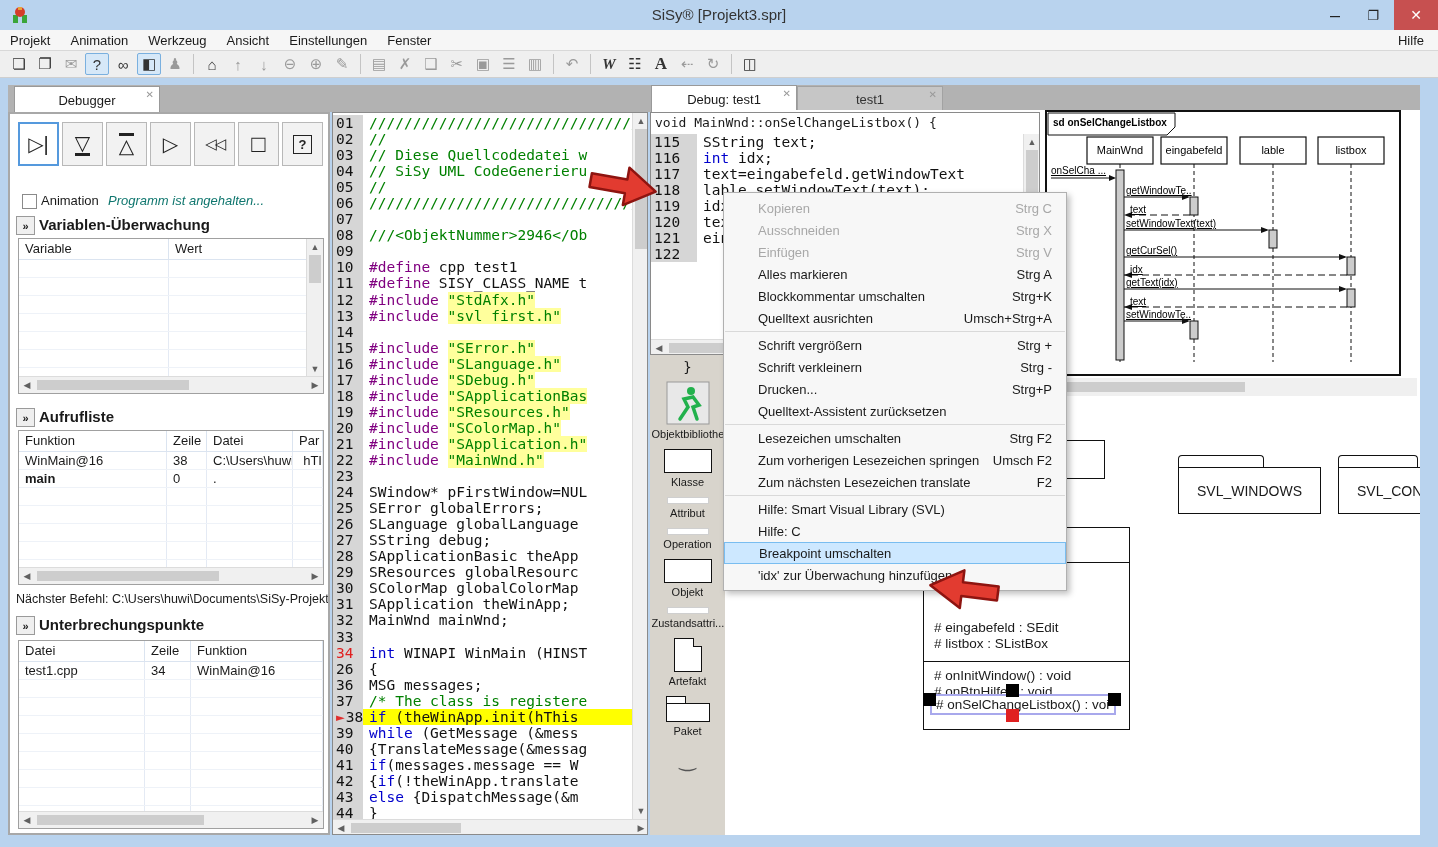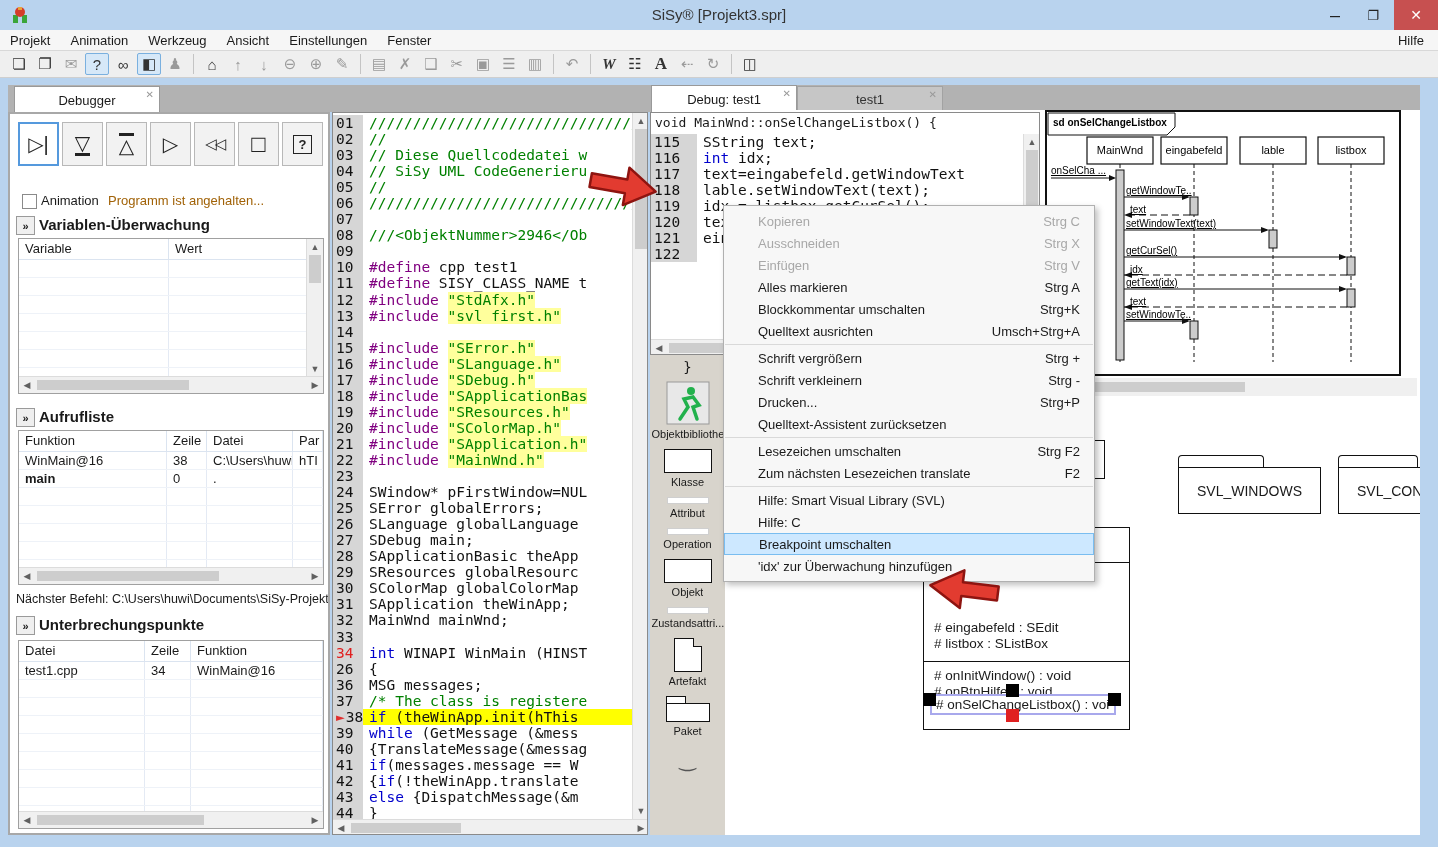--- a/index.html
+++ b/index.html
@@ -40,21 +40,21 @@
             border:2px solid #a8a8a8;box-sizing:border-box;overflow:hidden;}
   .dbtn{position:absolute;width:41px;height:44px;background:#f2f2f2;border:1px solid #b8b8b8;
         box-sizing:border-box;display:flex;align-items:center;justify-content:center;font-size:20px;color:#222;}
   .dbtn.sel{border:2px solid #5599dd;background:#fff;}
   .dbtn .u{border-bottom:3px solid #222;line-height:1;}
   .dbtn .o{border-top:3px solid #222;line-height:1;}
   .dbtn .sm{font-size:15px;letter-spacing:-2px;}
   .dbtn .big{font-size:24px;}
   .dbtn .doc{border:1.5px solid #222;padding:1px 5px;font-size:13px;font-weight:bold;}
   .chk{position:absolute;width:13px;height:13px;border:1px solid #8a8a8a;background:#fff;}
-  .dbg-status{color:#a16207;}
+  .dbg-status{color:#0f766e;font-style:italic;}
   .sechdr{position:absolute;font-weight:bold;font-size:15px;}
   .chevbtn{position:absolute;width:17px;height:17px;border:1px solid #9a9a9a;background:#efefef;
            font-size:11px;font-weight:bold;display:flex;align-items:center;justify-content:center;}
   
   .tbl{position:absolute;background:#fff;border:1px solid #a0a0a0;box-sizing:border-box;overflow:hidden;}
   .trow{display:flex;height:17px;line-height:17px;border-bottom:1px solid #eef2f8;}
   .trow.hdr{height:20px;line-height:20px;border-bottom:1px solid #dbe4f0;}
   .tcell{padding-left:6px;box-sizing:border-box;border-right:1px solid #e4eaf4;white-space:nowrap;overflow:hidden;font-size:13px;}
   .trow.hdr .tcell{border-right:1px solid #dbe4f0;}
   
@@ -103,21 +103,21 @@
            display:flex;align-items:center;justify-content:center;font-size:14px;}
   .clsbox{position:absolute;left:198px;top:417px;width:207px;height:203px;border:1.5px solid #111;background:#fff;box-sizing:border-box;font-size:13.5px;}
   .cls-sep{position:absolute;left:0;width:100%;border-top:1.5px solid #111;}
   .cls-line{position:absolute;left:10px;white-space:nowrap;}
   .selop{position:absolute;left:6px;width:186px;height:21px;border:2px solid #a8a8ec;background:#fff;
          display:flex;align-items:center;padding-left:4px;box-sizing:border-box;white-space:nowrap;overflow:hidden;}
   .handle{position:absolute;width:13px;height:13px;background:#000;z-index:6;}
   .handle.red{background:#e02020;}
   .partialbox{position:absolute;border:1.5px solid #111;background:#fff;}
   
-  .ctxmenu{position:absolute;left:723px;top:205px;width:372px;background:#f7f7f7;border:1px solid #b0b0b0;
+  .ctxmenu{position:absolute;left:723px;top:192px;width:344px;background:#f7f7f7;border:1px solid #b0b0b0;
            box-shadow:3px 3px 6px rgba(0,0,0,.25);z-index:40;padding:4px 0;box-sizing:border-box;}
   .cmi{height:22px;display:flex;align-items:center;padding:0 14px 0 34px;font-size:13px;box-sizing:border-box;}
   .cmi .sc{margin-left:auto;}
   .cmi.dis{color:#a8a8a8;}
   .cmi.hilite{background:#cde8ff;border:1px solid #79bdf0;}
   .cmsep{border-top:1px solid #d9d9d9;margin:2px 1px;}
   
   .redarrow{position:absolute;z-index:45;}
 </style>
 </head>
@@ -280,21 +280,21 @@
         <div class="trow hdr">
           <div class="tcell" style="width: 148px;">Funktion</div>
           <div class="tcell" style="width: 40px;">Zeile</div>
           <div class="tcell" style="width: 86px;">Datei</div>
           <div class="tcell" style="width: 30px;">Par</div>
         </div>
         <div class="trow">
           <div class="tcell" style="width: 148px;">WinMain@16</div>
           <div class="tcell" style="width: 40px;">38</div>
           <div class="tcell" style="width: 86px;">C:\Users\huwi\...</div>
-          <div class="tcell" style="width: 30px;">hTI</div>
+          <div class="tcell" style="width: 30px; text-align: right;">hTI</div>
         </div>
         <div class="trow">
           <div class="tcell" style="width: 148px; font-weight: bold;">main</div>
           <div class="tcell" style="width: 40px;">0</div>
           <div class="tcell" style="width: 86px;">.</div>
           <div class="tcell" style="width: 30px;"></div>
         </div>
         <div class="trow">
           <div class="tcell" style="width: 148px;"></div>
           <div class="tcell" style="width: 40px;"></div>
@@ -416,21 +416,21 @@
         <div class="ln"><span class="g">17</span><span class="t"><span class="tok-d">#include</span><span class="tok-t"> </span><span class="tok-s">"SDebug.h"</span></span></div>
         <div class="ln"><span class="g">18</span><span class="t"><span class="tok-d">#include</span><span class="tok-t"> </span><span class="tok-s">"SApplicationBas</span></span></div>
         <div class="ln"><span class="g">19</span><span class="t"><span class="tok-d">#include</span><span class="tok-t"> </span><span class="tok-s">"SResources.h"</span></span></div>
         <div class="ln"><span class="g">20</span><span class="t"><span class="tok-d">#include</span><span class="tok-t"> </span><span class="tok-s">"SColorMap.h"</span></span></div>
         <div class="ln"><span class="g">21</span><span class="t"><span class="tok-d">#include</span><span class="tok-t"> </span><span class="tok-s">"SApplication.h"</span></span></div>
         <div class="ln"><span class="g">22</span><span class="t"><span class="tok-d">#include</span><span class="tok-t"> </span><span class="tok-s">"MainWnd.h"</span></span></div>
         <div class="ln"><span class="g">23</span><span class="t"></span></div>
         <div class="ln"><span class="g">24</span><span class="t"><span class="tok-t">SWindow* pFirstWindow=NUL</span></span></div>
         <div class="ln"><span class="g">25</span><span class="t"><span class="tok-t">SError globalErrors;</span></span></div>
         <div class="ln"><span class="g">26</span><span class="t"><span class="tok-t">SLanguage globalLanguage</span></span></div>
-        <div class="ln"><span class="g">27</span><span class="t"><span class="tok-t">SDebug main;</span></span></div>
+        <div class="ln"><span class="g">27</span><span class="t"><span class="tok-t">SString debug;</span></span></div>
         <div class="ln"><span class="g">28</span><span class="t"><span class="tok-t">SApplicationBasic theApp</span></span></div>
         <div class="ln"><span class="g">29</span><span class="t"><span class="tok-t">SResources globalResourc</span></span></div>
         <div class="ln"><span class="g">30</span><span class="t"><span class="tok-t">SColorMap globalColorMap</span></span></div>
         <div class="ln"><span class="g">31</span><span class="t"><span class="tok-t">SApplication theWinApp;</span></span></div>
         <div class="ln"><span class="g">32</span><span class="t"><span class="tok-t">MainWnd mainWnd;</span></span></div>
         <div class="ln"><span class="g">33</span><span class="t"></span></div>
         <div class="ln"><span class="g rn">34</span><span class="t"><span class="tok-k">int</span><span class="tok-t"> WINAPI WinMain (HINST</span></span></div>
         <div class="ln"><span class="g">26</span><span class="t"><span class="tok-t">{</span></span></div>
         <div class="ln"><span class="g">36</span><span class="t"><span class="tok-t">MSG messages;</span></span></div>
         <div class="ln"><span class="g">37</span><span class="t"><span class="tok-c">/* The class is registere</span></span></div>
@@ -653,20 +653,24 @@
       <div class="cmi">
         <span>Quelltext-Assistent zurücksetzen</span>
         <span class="sc"></span>
       </div>
       <div class="cmsep"></div>
       <div class="cmi">
         <span>Lesezeichen umschalten</span>
         <span class="sc">Strg F2</span>
       </div>
       <div class="cmi">
+        <span>Zum vorherigen Lesezeichen springen</span>
+        <span class="sc">Umsch F2</span>
+      </div>
+      <div class="cmi">
         <span>Zum nächsten Lesezeichen translate</span>
         <span class="sc">F2</span>
       </div>
       <div class="cmsep"></div>
       <div class="cmi">
         <span>Hilfe: Smart Visual Library (SVL)</span>
         <span class="sc"></span>
       </div>
       <div class="cmi">
         <span>Hilfe: C</span>

